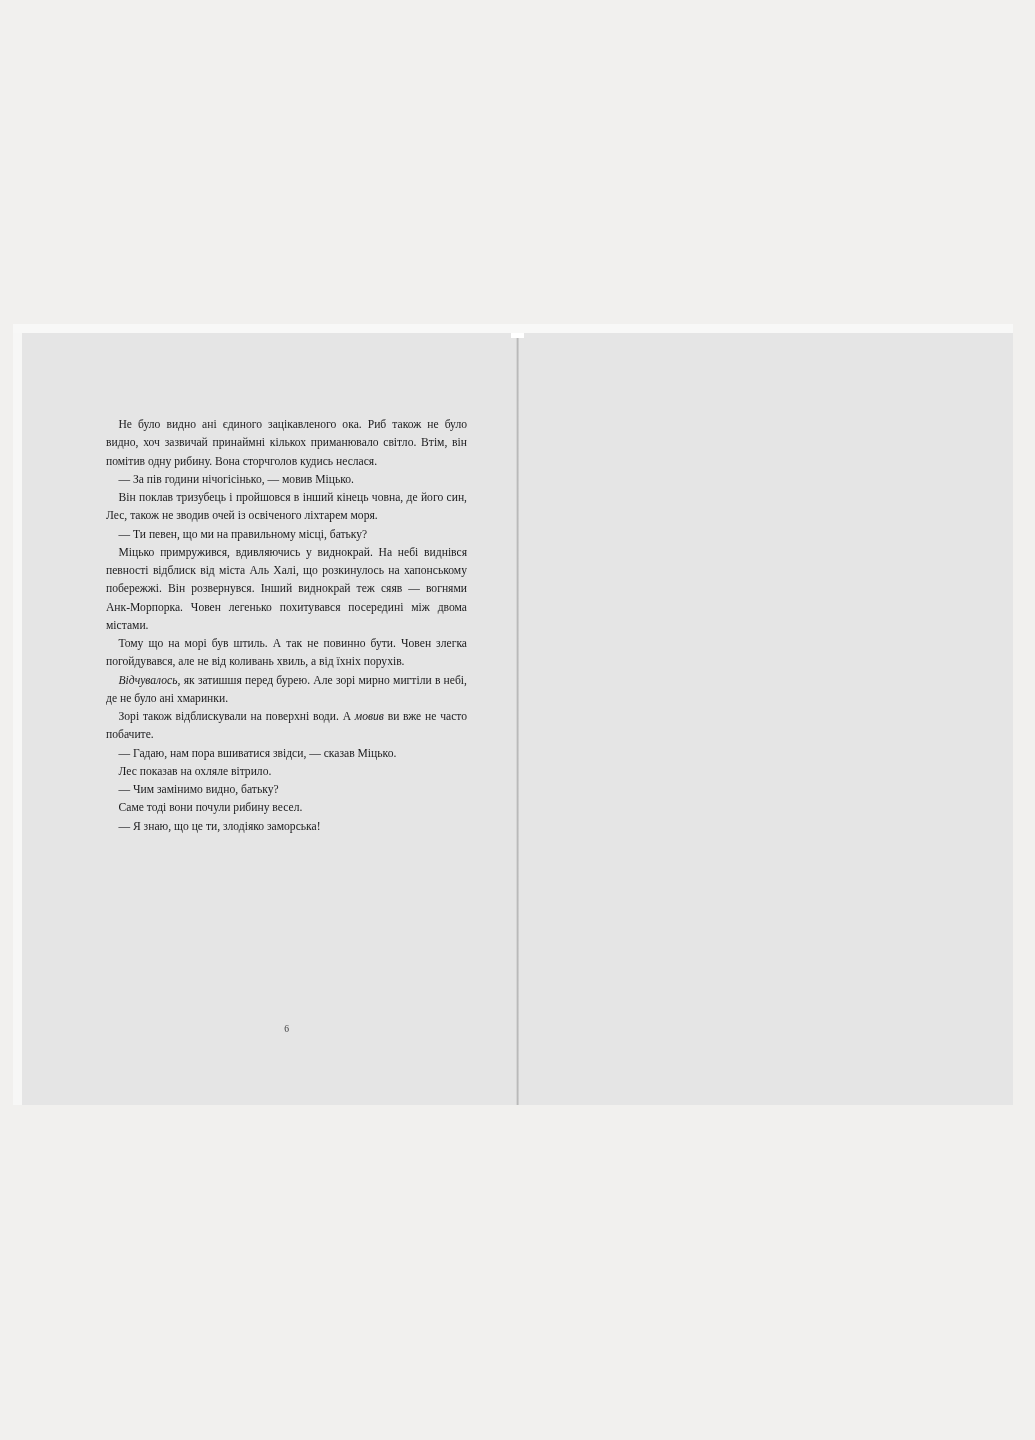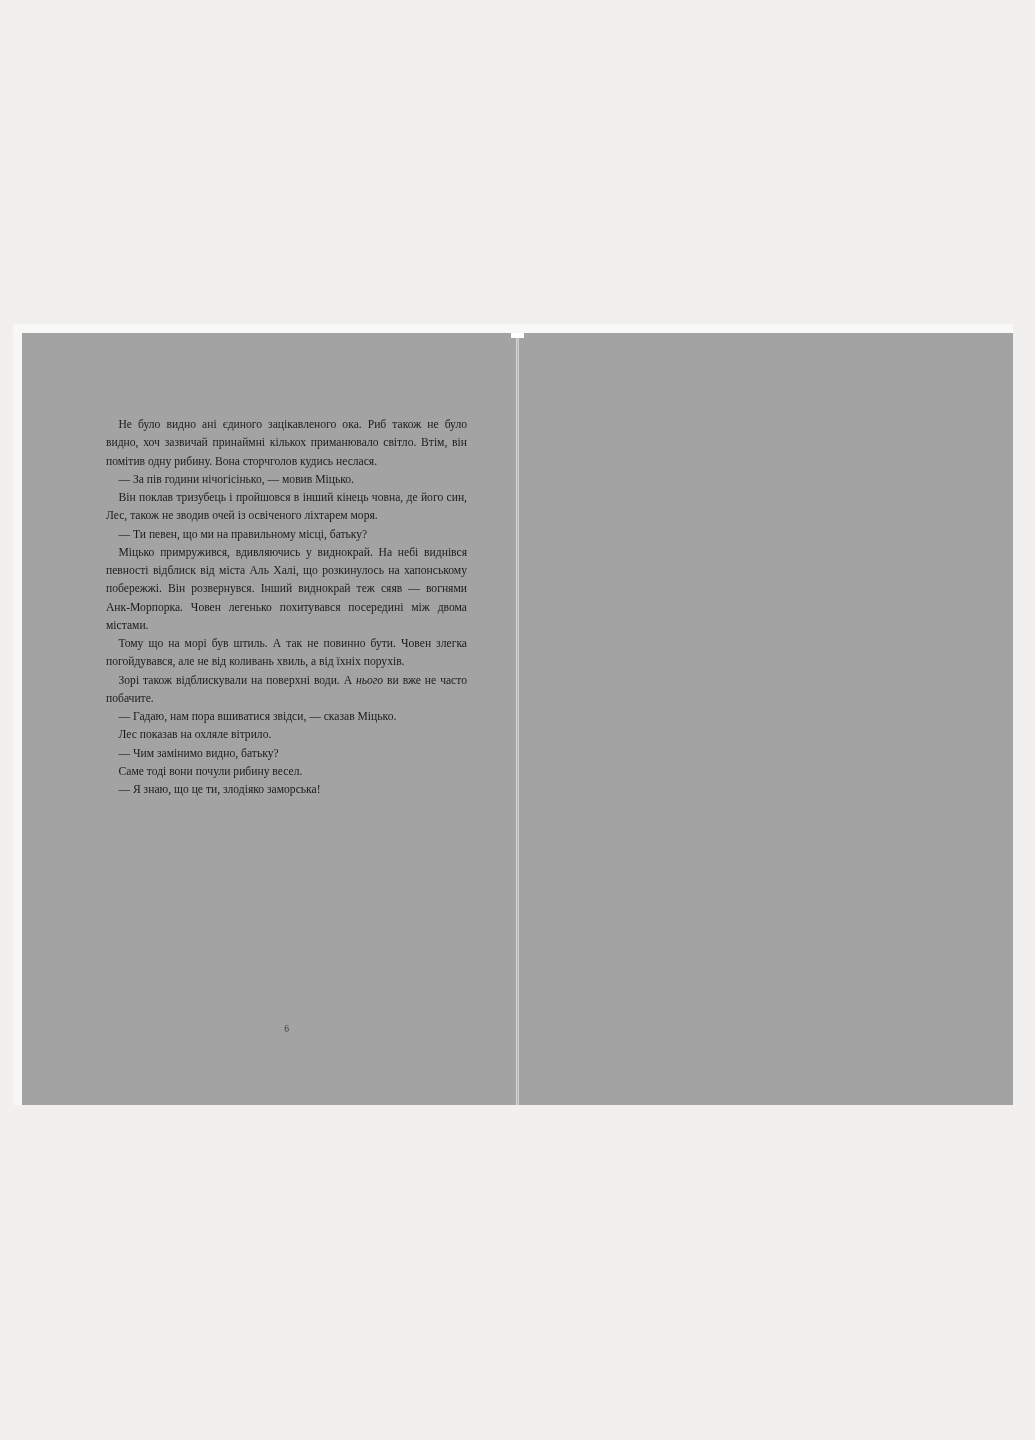--- a/index.html
+++ b/index.html
@@ -44,21 +44,21 @@
     top: -9px;
     width: 1000px;
     height: 9px;
     background: #f8f8f7;
   }
 
   .page {
     position: relative;
     width: 495.5px;
     height: 772px;
-    background: #a3a3a3;
+    background: #e5e5e5;
     box-sizing: border-box;
   }
 
   
   #spine {
     position: absolute;
     left: 494px;
     top: 0;
     width: 3px;
     height: 772px;
@@ -116,21 +116,22 @@
 <div id="book-spread">
 
   <div class="page page-left">
     <div class="text-column">
         <p class="para" id="l-p1">Не було видно ані єдиного зацікавленого ока. Риб також не було видно, хоч зазвичай принаймні кількох приманювало світло. Втім, він помітив одну рибину. Вона сторчголов кудись неслася.</p>
         <p class="para" id="l-p3">— За пів години нічогісінько, — мовив Міцько.</p>
         <p class="para" id="l-p2">Він поклав тризубець і пройшовся в інший кінець човна, де його син, Лес, також не зводив очей із освіченого ліхтарем моря.</p>
         <p class="para" id="l-p4">— Ти певен, що ми на правильному місці, батьку?</p>
         <p class="para" id="l-p5">Міцько примружився, вдивляючись у виднокрай. На небі виднівся певності відблиск від міста Аль Халі, що розкинулось на хапонському побережжі. Він розвернувся. Інший виднокрай теж сяяв — вогнями Анк-Морпорка. Човен легенько похитувався посередині між двома містами.</p>
         <p class="para" id="l-p7">Тому що на морі був штиль. А так не повинно бути. Човен злегка погойдувався, але не від коливань хвиль, а від їхніх порухів.</p>
-        <p class="para" id="l-p9">Зорі також відблискували на поверхні води. А <em>нього</em> ви вже не часто побачите.</p>
+        <p class="para" id="l-p8"><em>Відчувалось</em>, як затишшя перед бурею. Але зорі мирно мигтіли в небі, де не було ані хмаринки.</p>
+        <p class="para" id="l-p9">Зорі також відблискували на поверхні води. А <em>мовив</em> ви вже не часто побачите.</p>
         <p class="para" id="l-p10">— Гадаю, нам пора вшиватися звідси, — сказав Міцько.</p>
         <p class="para" id="l-p11">Лес показав на охляле вітрило.</p>
         <p class="para" id="l-p12">— Чим замінимо видно, батьку?</p>
         <p class="para" id="l-p13">Саме тоді вони почули рибину весел.</p>
         <p class="para" id="l-p15">— Я знаю, що це ти, злодіяко заморська!</p>
       </div>
     <div class="folio">6</div>
   </div>
 
   <div id="spine"></div>

